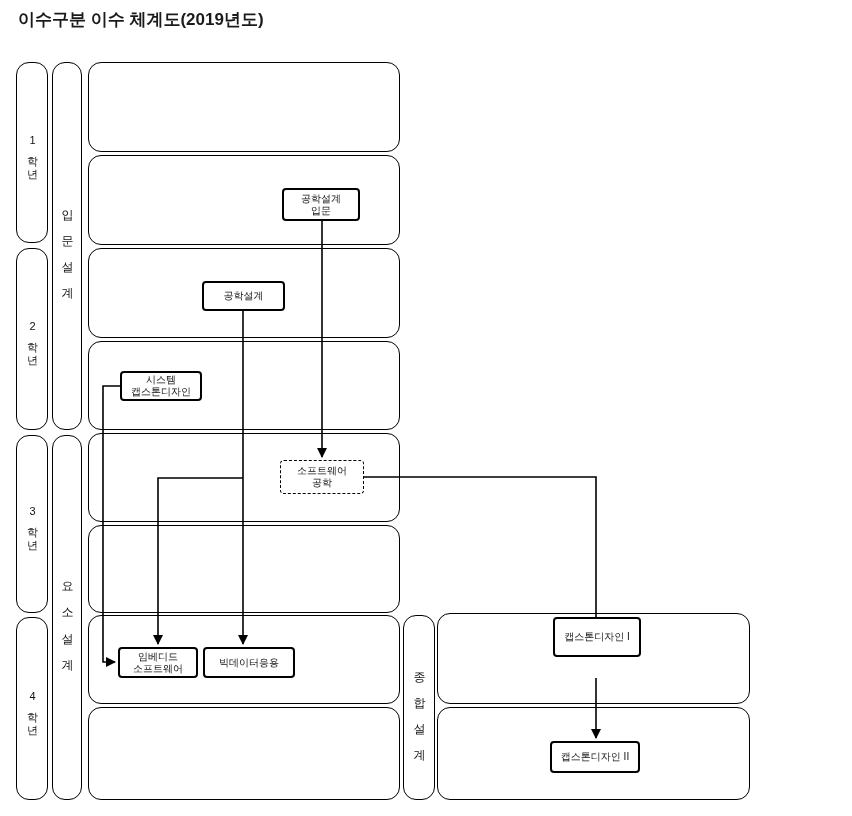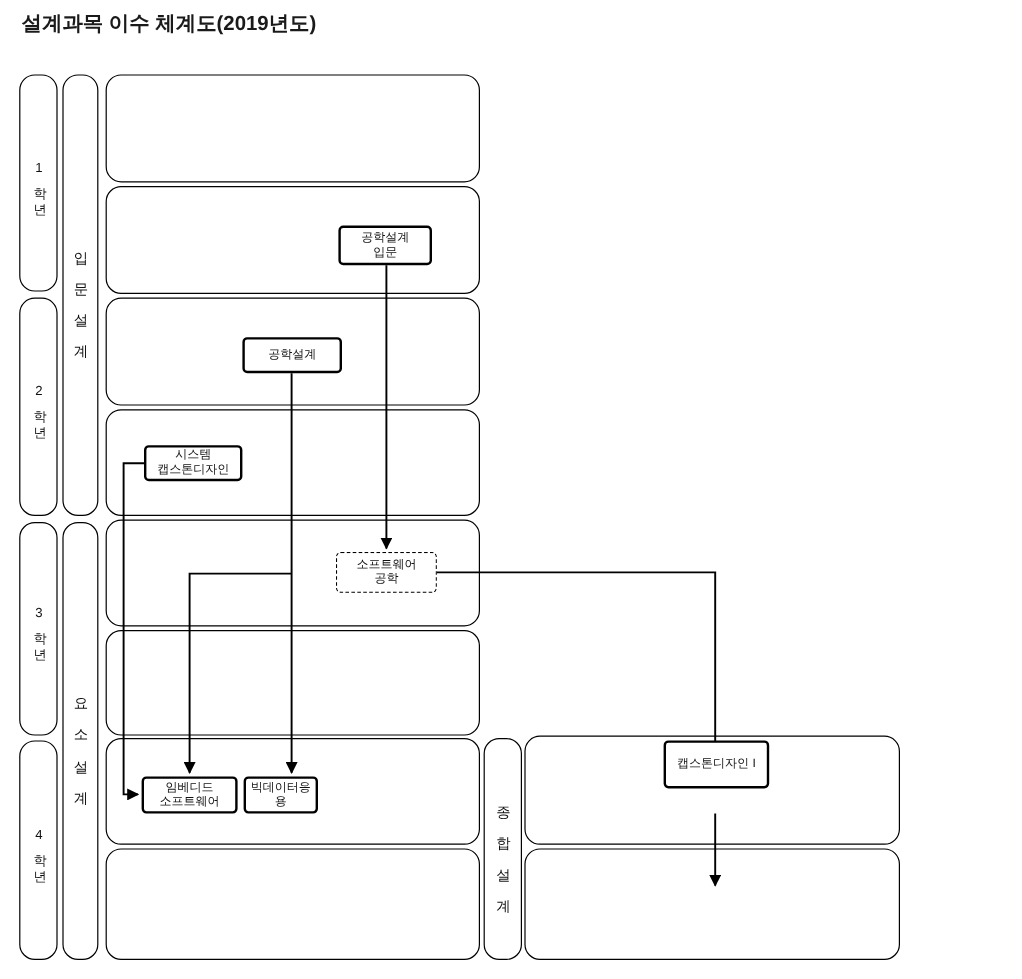--- a/index.html
+++ b/index.html
@@ -31,21 +31,21 @@
   .course { position:absolute; border:2px solid #000; border-radius:4px; background:#fff;
             display:flex; align-items:center; justify-content:center; text-align:center;
             font-size:10px; line-height:12px; white-space:pre-line; z-index:3; }
   .course.dashed { border-style:dashed; border-width:1.5px; }
 </style>
 </head>
 <body>
 
 <div class="canvas">
 
-  <div class="title">설계과목 이수 체계도(2019년도)</div>
+  <div class="title">이수구분 이수 체계도(2019년도)</div>
 
 
   <div class="box ycol" style="top:62px;height:181px">
     <span class="v-label">1학년</span>
   </div>
   <div class="box ycol" style="top:248px;height:182px">
     <span class="v-label">2학년</span>
   </div>
   <div class="box ycol" style="top:435px;height:178px">
     <span class="v-label">3학년</span>
@@ -92,16 +92,17 @@
 
   <div class="course" style="left:282px;top:188px;width:78px;height:33px">공학설계
 입문</div>
   <div class="course" style="left:202px;top:281px;width:83px;height:30px">공학설계</div>
   <div class="course" style="left:120px;top:371px;width:82px;height:30px">시스템
 캡스톤디자인</div>
   <div class="course dashed" style="left:280px;top:460px;width:84px;height:34px">소프트웨어
 공학</div>
   <div class="course" style="left:118px;top:647px;width:80px;height:31px">임베디드
 소프트웨어</div>
-  <div class="course" style="left:203px;top:647px;width:62px;height:31px">빅데이터응용</div>
+  <div class="course" style="left:203px;top:647px;width:92px;height:31px">빅데이터응용</div>
   <div class="course" style="left:553px;top:617px;width:88px;height:40px">캡스톤디자인 I</div>
+  <div class="course" style="left:550px;top:741px;width:90px;height:32px">캡스톤디자인 II</div>
 
 </div>
 
 </body></html>

